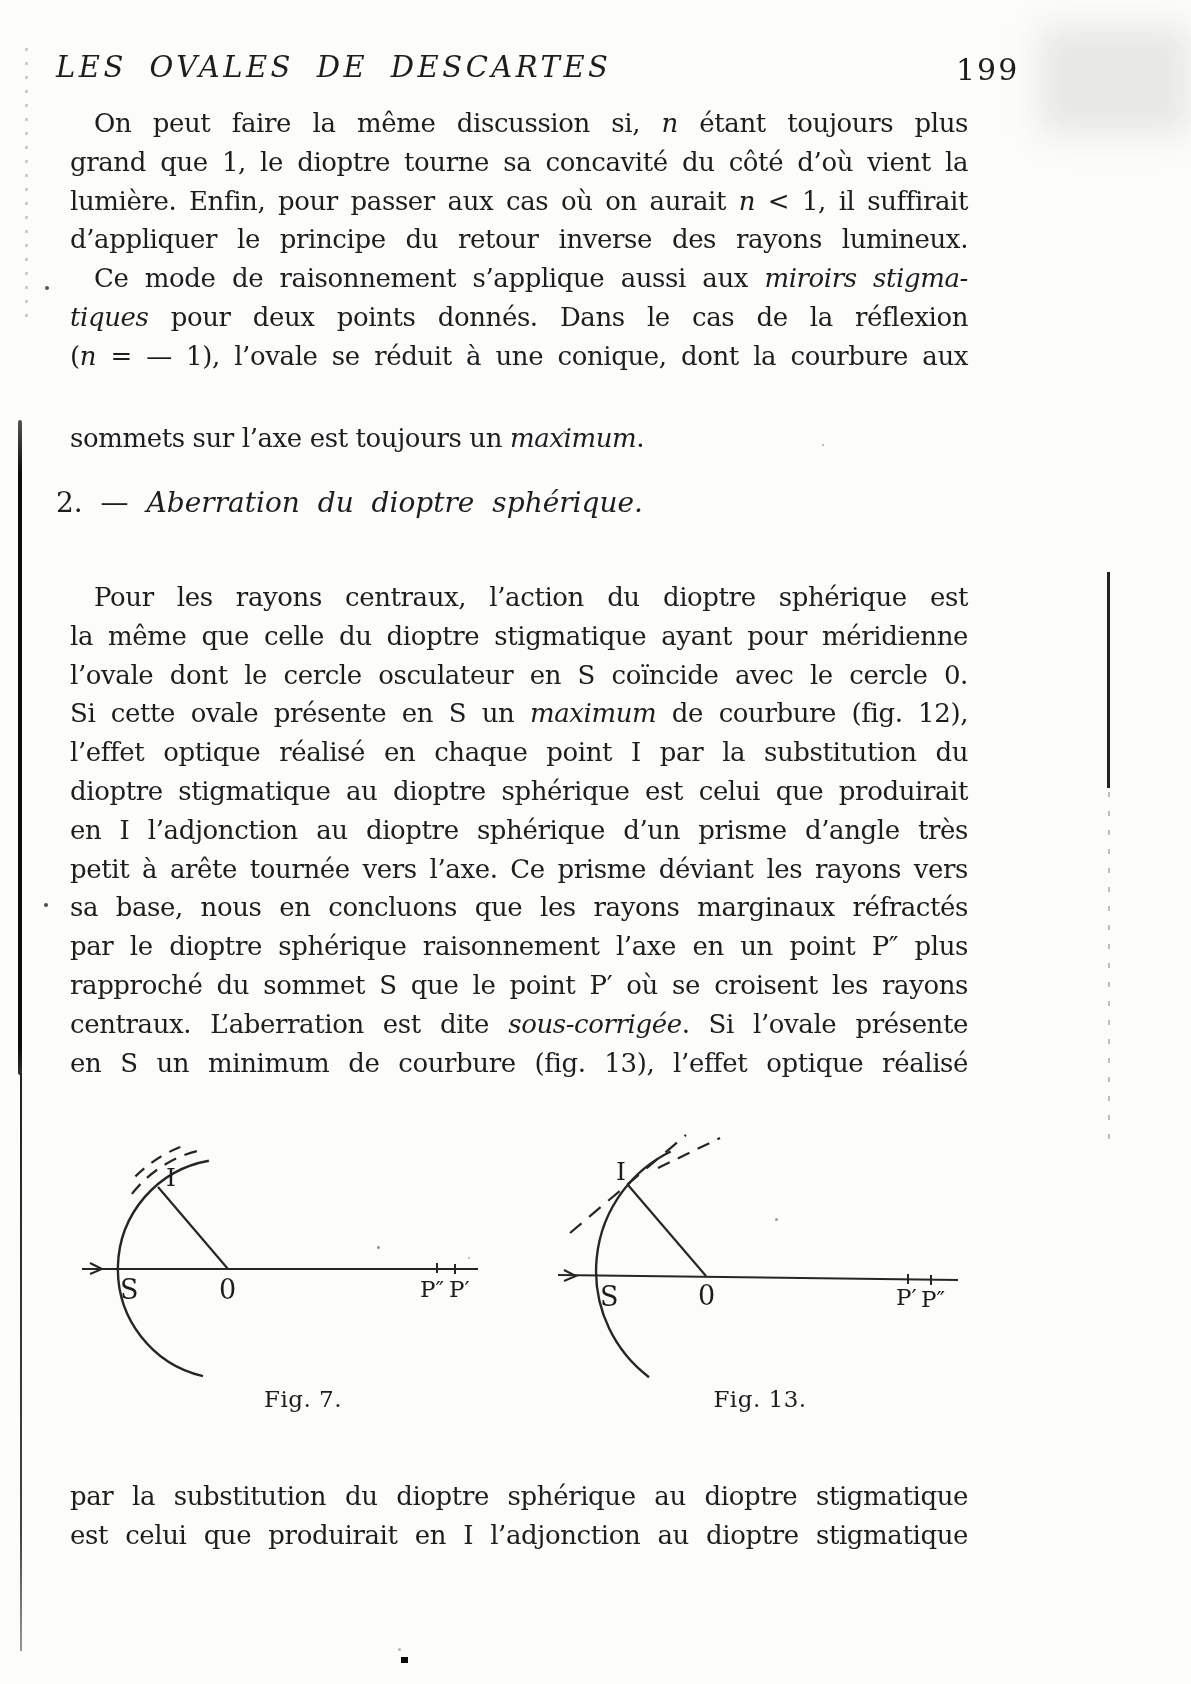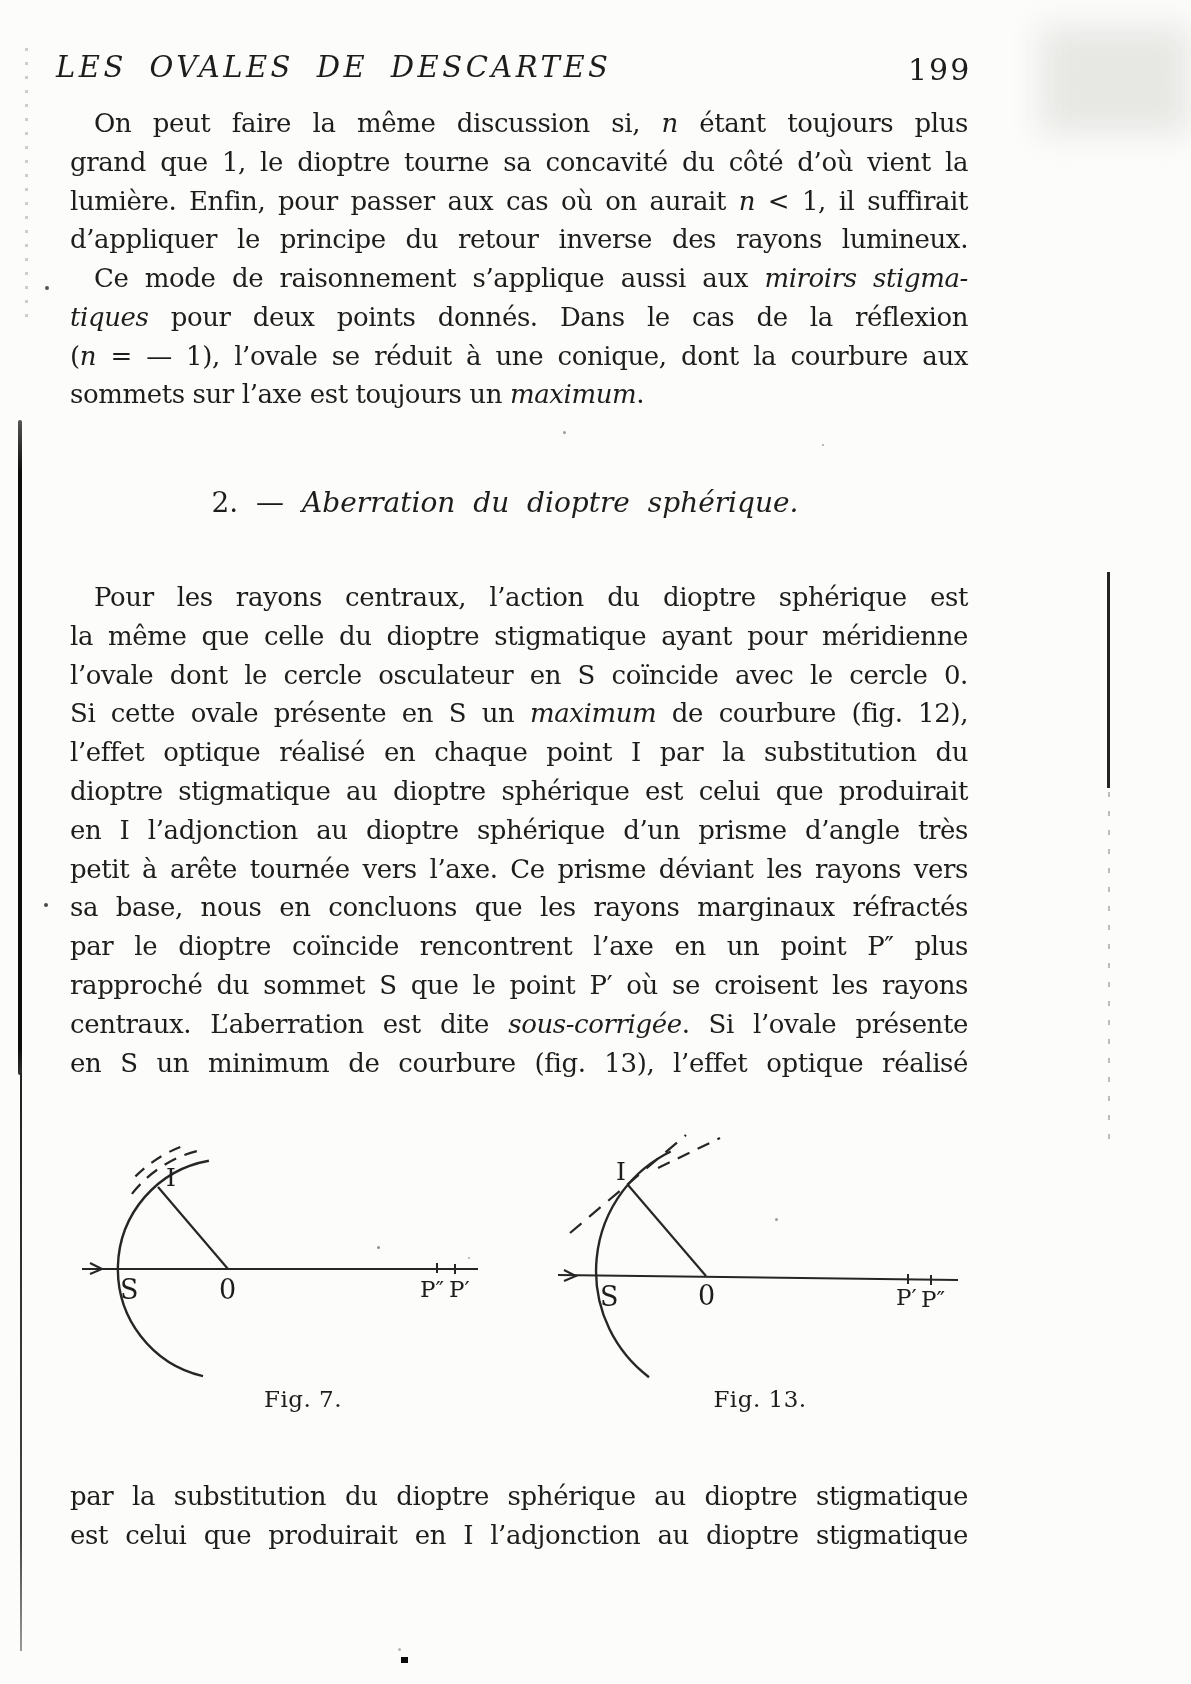--- a/index.html
+++ b/index.html
@@ -7,31 +7,31 @@
     position:relative;width:1191px;height:1684px;background:#fcfcfb;
     font-family:"DejaVu Serif","Liberation Serif",serif;color:#1d1d1d;
     overflow:hidden;
   }
   
   .header-title{
     position:absolute;left:56px;top:50px;width:898px;text-align:left;
     font-style:italic;font-size:29px;letter-spacing:3.5px;word-spacing:10px;
     white-space:nowrap;
   }
-  .page-number{position:absolute;left:908px;top:52px;font-size:30px;letter-spacing:2px;}
+  .page-number{position:absolute;left:956px;top:52px;font-size:30px;letter-spacing:2px;}
   
   .textcol{position:absolute;left:70px;width:898px;}
   .tline{
     font-size:26px;line-height:38.8px;letter-spacing:-0.4px;
     text-align:justify;text-align-last:justify;
   }
-  .tline.noFill{text-align-last:left;}
+  .tline.noFill{text-align-last:left;margin-top:44px;}
   .tline.indent{text-indent:24px;}
   .section-heading{
-    position:absolute;left:56px;top:486px;width:898px;text-align:center;
+    position:absolute;left:56px;top:486px;width:898px;
     font-size:28px;word-spacing:9px;white-space:nowrap;
   }
   .section-heading .it{font-style:italic;}
   .fig-caption{
     position:absolute;top:1386px;width:160px;text-align:center;
     font-size:23px;letter-spacing:0.5px;
   }
   .figsvg{position:absolute;}
   .figsvg path,.figsvg line{stroke:#262626;fill:none;}
   .figsvg text{fill:#1d1d1d;font-family:"DejaVu Serif","Liberation Serif",serif;}
@@ -83,21 +83,21 @@
   <div class="textcol" style="top:578px">
       <div class="tline indent">Pour les rayons centraux, l’action du dioptre sphérique est</div>
       <div class="tline">la même que celle du dioptre stigmatique ayant pour méridienne</div>
       <div class="tline">l’ovale dont le cercle osculateur en S coïncide avec le cercle 0.</div>
       <div class="tline">Si cette ovale présente en S un <i>maximum</i> de courbure (fig. 12),</div>
       <div class="tline">l’effet optique réalisé en chaque point I par la substitution du</div>
       <div class="tline">dioptre stigmatique au dioptre sphérique est celui que produirait</div>
       <div class="tline">en I l’adjonction au dioptre sphérique d’un prisme d’angle très</div>
       <div class="tline">petit à arête tournée vers l’axe. Ce prisme déviant les rayons vers</div>
       <div class="tline">sa base, nous en concluons que les rayons marginaux réfractés</div>
-      <div class="tline">par le dioptre coïncide rencontrent l’axe en un point P″ plus</div>
+      <div class="tline">par le dioptre sphérique raisonnement l’axe en un point P″ plus</div>
       <div class="tline">rapproché du sommet S que le point P′ où se croisent les rayons</div>
       <div class="tline">centraux. L’aberration est dite <i>sous-corrigée</i>. Si l’ovale présente</div>
       <div class="tline">en S un minimum de courbure (fig. 13), l’effet optique réalisé</div>
     </div>
 
   <svg class="figsvg" style="left:60px;top:1080px" width="460" height="310" viewBox="0 0 460 310">
     <line x1="22" y1="189" x2="418" y2="189" stroke-width="2"></line>
     <path d="M30 183 L42 189 L30 194" stroke-width="2"></path>
     <path d="M148.9 80.7 A110 110 0 0 0 143 296.2" stroke-width="2.4"></path>
     <path d="M71.9 113.9 A122 122 0 0 1 142.6 69.7" stroke-width="2.2" stroke-dasharray="13 9"></path>

